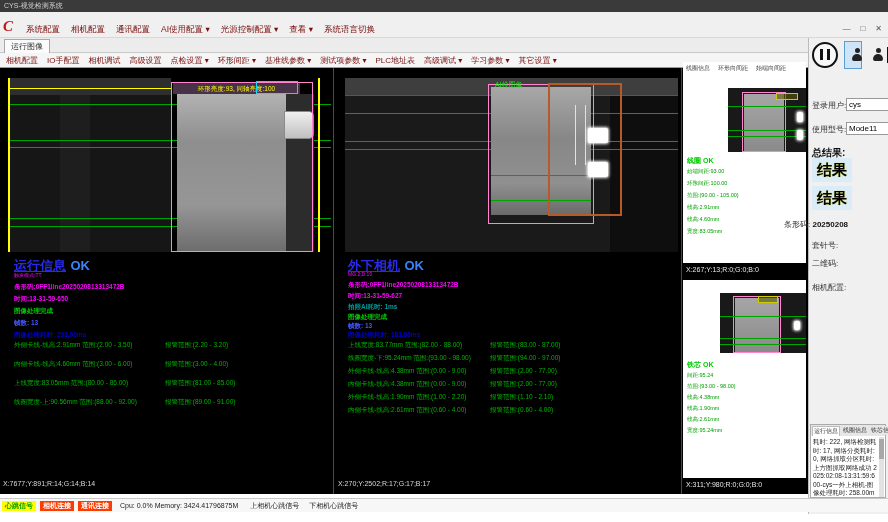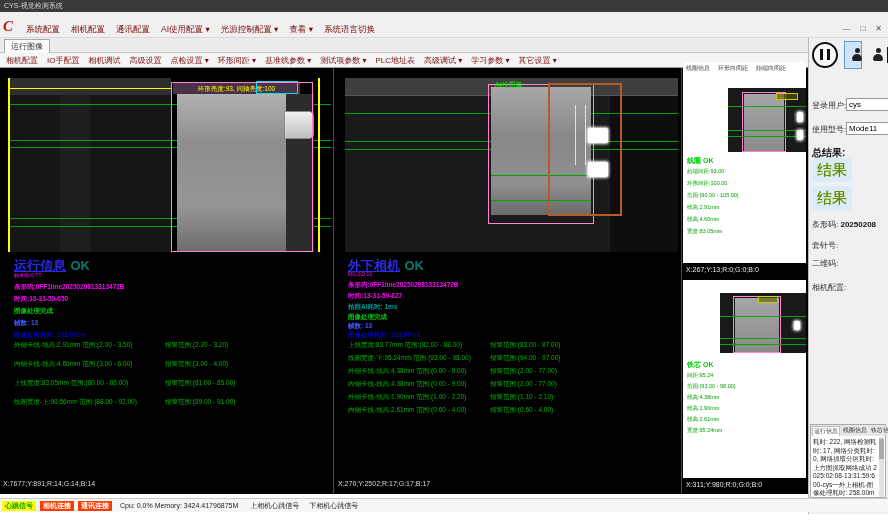--- a/index.html
+++ b/index.html
@@ -19,38 +19,38 @@
   .tab{left:4px;top:39px;height:14px;padding:0 6px;background:#fbfbfb;border:1px solid #a8a8a8;border-bottom:none;font-size:8px;color:#333;line-height:14px;}
   .toolbar{left:0;top:53px;width:888px;height:15px;background:#f5f5f5;border-bottom:1px solid #9a9a9a;box-sizing:border-box;}
   .tool-items{left:6px;top:55px;display:flex;gap:9px;font-size:8px;color:#7a0c0c;}
   
   .main{left:0;top:68px;width:808px;height:426px;background:#000;}
   .vline{width:1px;background:#4a4a4a;}
   .gline{height:1px;background:#00a400;}
   .yline{background:#ffff00;}
   .coords{font-size:7px;color:#d8d8d8;}
   .vtitle{font-weight:bold;font-size:13px;color:#2a2aee;text-decoration:underline;}
-  .vok{font-weight:bold;font-size:13px;color:#0f766e;}
+  .vok{font-weight:bold;font-size:13px;color:#3b82f6;}
   .mag{font-size:6.5px;color:#ff00ff;font-weight:bold;}
   .grn{font-size:6.5px;color:#00cc00;font-weight:bold;}
   .blu{font-size:6.5px;color:#4455ff;font-weight:bold;}
   .dblu{font-size:6.5px;color:#0000cc;font-weight:bold;}
   .teal{font-size:6.5px;color:#009999;font-weight:bold;}
   .meas{font-size:6.5px;color:#00b400;}
   
   .panelw{background:#ffffff;}
   .coordbar{background:#000;color:#e8e8e8;font-size:7px;line-height:14px;padding-left:3px;box-sizing:border-box;}
   .tinygreen{font-size:5.5px;color:#00a000;}
   .rhdr{font-size:6px;color:#444;display:flex;gap:8px;}
   
   .sidebar{left:808px;top:38px;width:80px;height:476px;background:#f0f0f0;border-left:1px solid #bbb;box-sizing:border-box;}
   .sblabel{font-size:8px;color:#333;}
   .sbinput{position:absolute;width:38px;height:11px;font-size:8px;border:1px solid #999;background:#fff;padding:0 2px;}
   .resultbox{position:absolute;width:40px;height:24px;background:#d9ecf7;display:flex;align-items:center;justify-content:center;}
-  .resultbox span{color:#4d7c0f;font-weight:normal;font-size:15px;text-shadow:0 0 1px #cccc00;}
+  .resultbox span{color:#000000;font-weight:bold;font-size:15px;text-shadow:0 0 1px #cccc00;}
   .logpanel{position:absolute;left:810px;top:424px;width:76px;height:74px;background:#fff;border:1px solid #aaa;box-sizing:border-box;}
   .logtabs{display:flex;gap:2px;background:#e6e6e6;font-size:6px;color:#333;height:11px;align-items:center;padding-left:1px;}
   .logtabs span{padding:0 1px;background:#e6e6e6;}
   .logtabs span:first-child{background:#fff;border:1px solid #bbb;border-bottom:none;}
   .logtext{font-size:6.5px;color:#222;line-height:8.5px;padding:2px 8px 2px 2px;word-break:break-all;}
   .sb-scroll{position:absolute;right:1px;top:12px;width:5px;height:60px;background:#e2e2e2;}
   .sb-thumb{position:absolute;left:0;top:2px;width:5px;height:20px;background:#a8a8a8;}
   
   .statusbar{left:0;top:498px;width:888px;height:14px;background:#f7f7f7;border-top:1px solid #c8c8c8;display:flex;align-items:center;gap:4px;padding-left:2px;box-sizing:border-box;}
   .badge{font-size:7px;padding:0 3px;line-height:10px;font-weight:bold;}
@@ -279,21 +279,21 @@
   <input class="sbinput" style="left: 846px; top: 122px;" value="Mode11">
 
   <div class="abs nowrap" style="left:812px;top:146px;font-size:10px;font-weight:bold;color:#111;">总结果:</div>
   <div class="resultbox" style="left:812px;top:158px;">
     <span>结果</span>
   </div>
   <div class="resultbox" style="left:812px;top:186px;">
     <span>结果</span>
   </div>
 
-  <div class="abs nowrap" style="left:812px;top:219px;font-size:8px;color:#333;">
+  <div class="abs nowrap" style="left:784px;top:219px;font-size:8px;color:#333;">
     <span>条形码:</span>
     <span style="font-weight:bold;color:#111;">20250208</span>
   </div>
   <div class="abs sblabel nowrap" style="left:812px;top:240px;">套针号:</div>
   <div class="abs sblabel nowrap" style="left:812px;top:258px;">二维码:</div>
   <div class="abs sblabel nowrap" style="left:812px;top:282px;">相机配置:</div>
 
   <div class="logpanel">
     <div class="logtabs nowrap">
       <span>运行信息</span>

